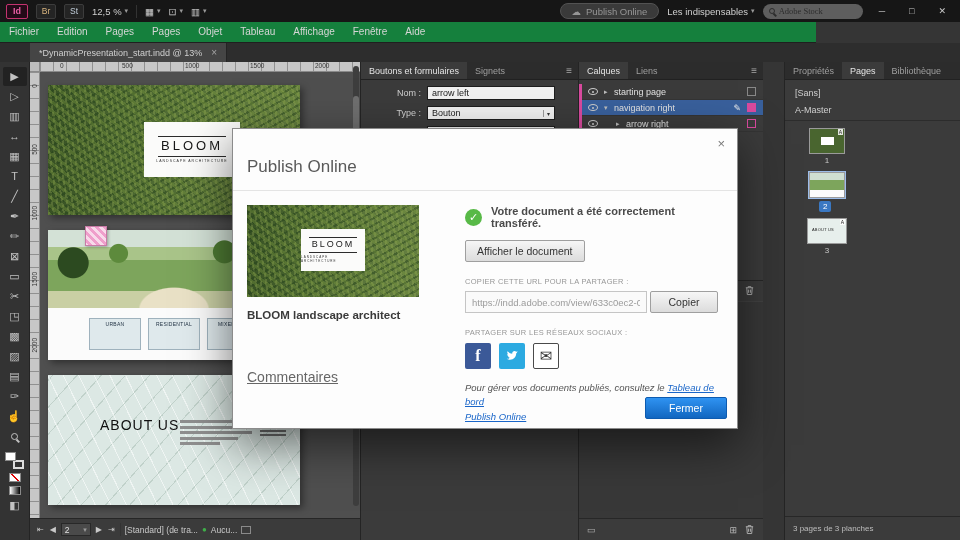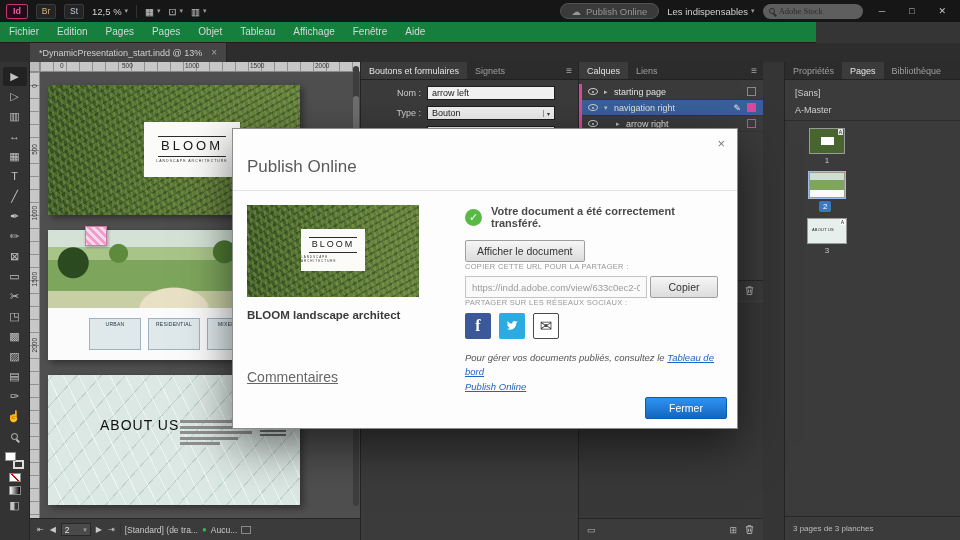--- a/index.html
+++ b/index.html
@@ -207,21 +207,21 @@
   .dthumb .bloom-sub{font-size:3px}
   .dlg-doc-title{margin-top:12px;font-size:11.5px;font-weight:bold;color:#3a3a3a}
   .dlg-comments{margin-top:48px;font-size:14px;color:#666;text-decoration:underline;display:inline-block}
   .dlg-right{flex:1;padding:14px 14px 0 46px}
   .okrow{display:flex;align-items:center;gap:9px}
   .okball{width:17px;height:17px;border-radius:50%;background:#58b947;color:#fff;font-size:11px;
     display:flex;align-items:center;justify-content:center;flex:none}
   .oktext{font-size:11px;font-weight:bold;color:#4a4a4a}
   .btn-gray{display:inline-block;margin-top:11px;background:linear-gradient(#f6f6f6,#dcdcdc);
     border:1px solid #9f9f9f;border-radius:2px;color:#333;font-size:10.5px;padding:4px 11px}
-  .caps{font-size:7.5px;color:#979797;letter-spacing:.3px}
+  .caps{margin-top:15px;font-size:7.5px;color:#979797;letter-spacing:.3px}
   .urlrow{margin-top:5px;display:flex;gap:3px}
   .urlbox{width:182px;height:22px;border:1px solid #c5c5c5;background:#fafafa;padding:0 6px}
   .urlbox input{border:0;outline:none;background:transparent;width:100%;height:100%;
     font-size:9.5px;color:#9b9b9b;font-family:"Liberation Sans",sans-serif}
   .btn-copy{width:68px;height:22px;background:linear-gradient(#f6f6f6,#dcdcdc);
     border:1px solid #9f9f9f;border-radius:2px;color:#333;font-size:10.5px;
     display:flex;align-items:center;justify-content:center}
   .socrow{margin-top:6px;display:flex;gap:8px}
   .soc{width:26px;height:26px;border-radius:2px;display:flex;align-items:center;justify-content:center}
   .soc.fb{background:#3b5998;color:#fff;font-size:16px;font-weight:bold;

